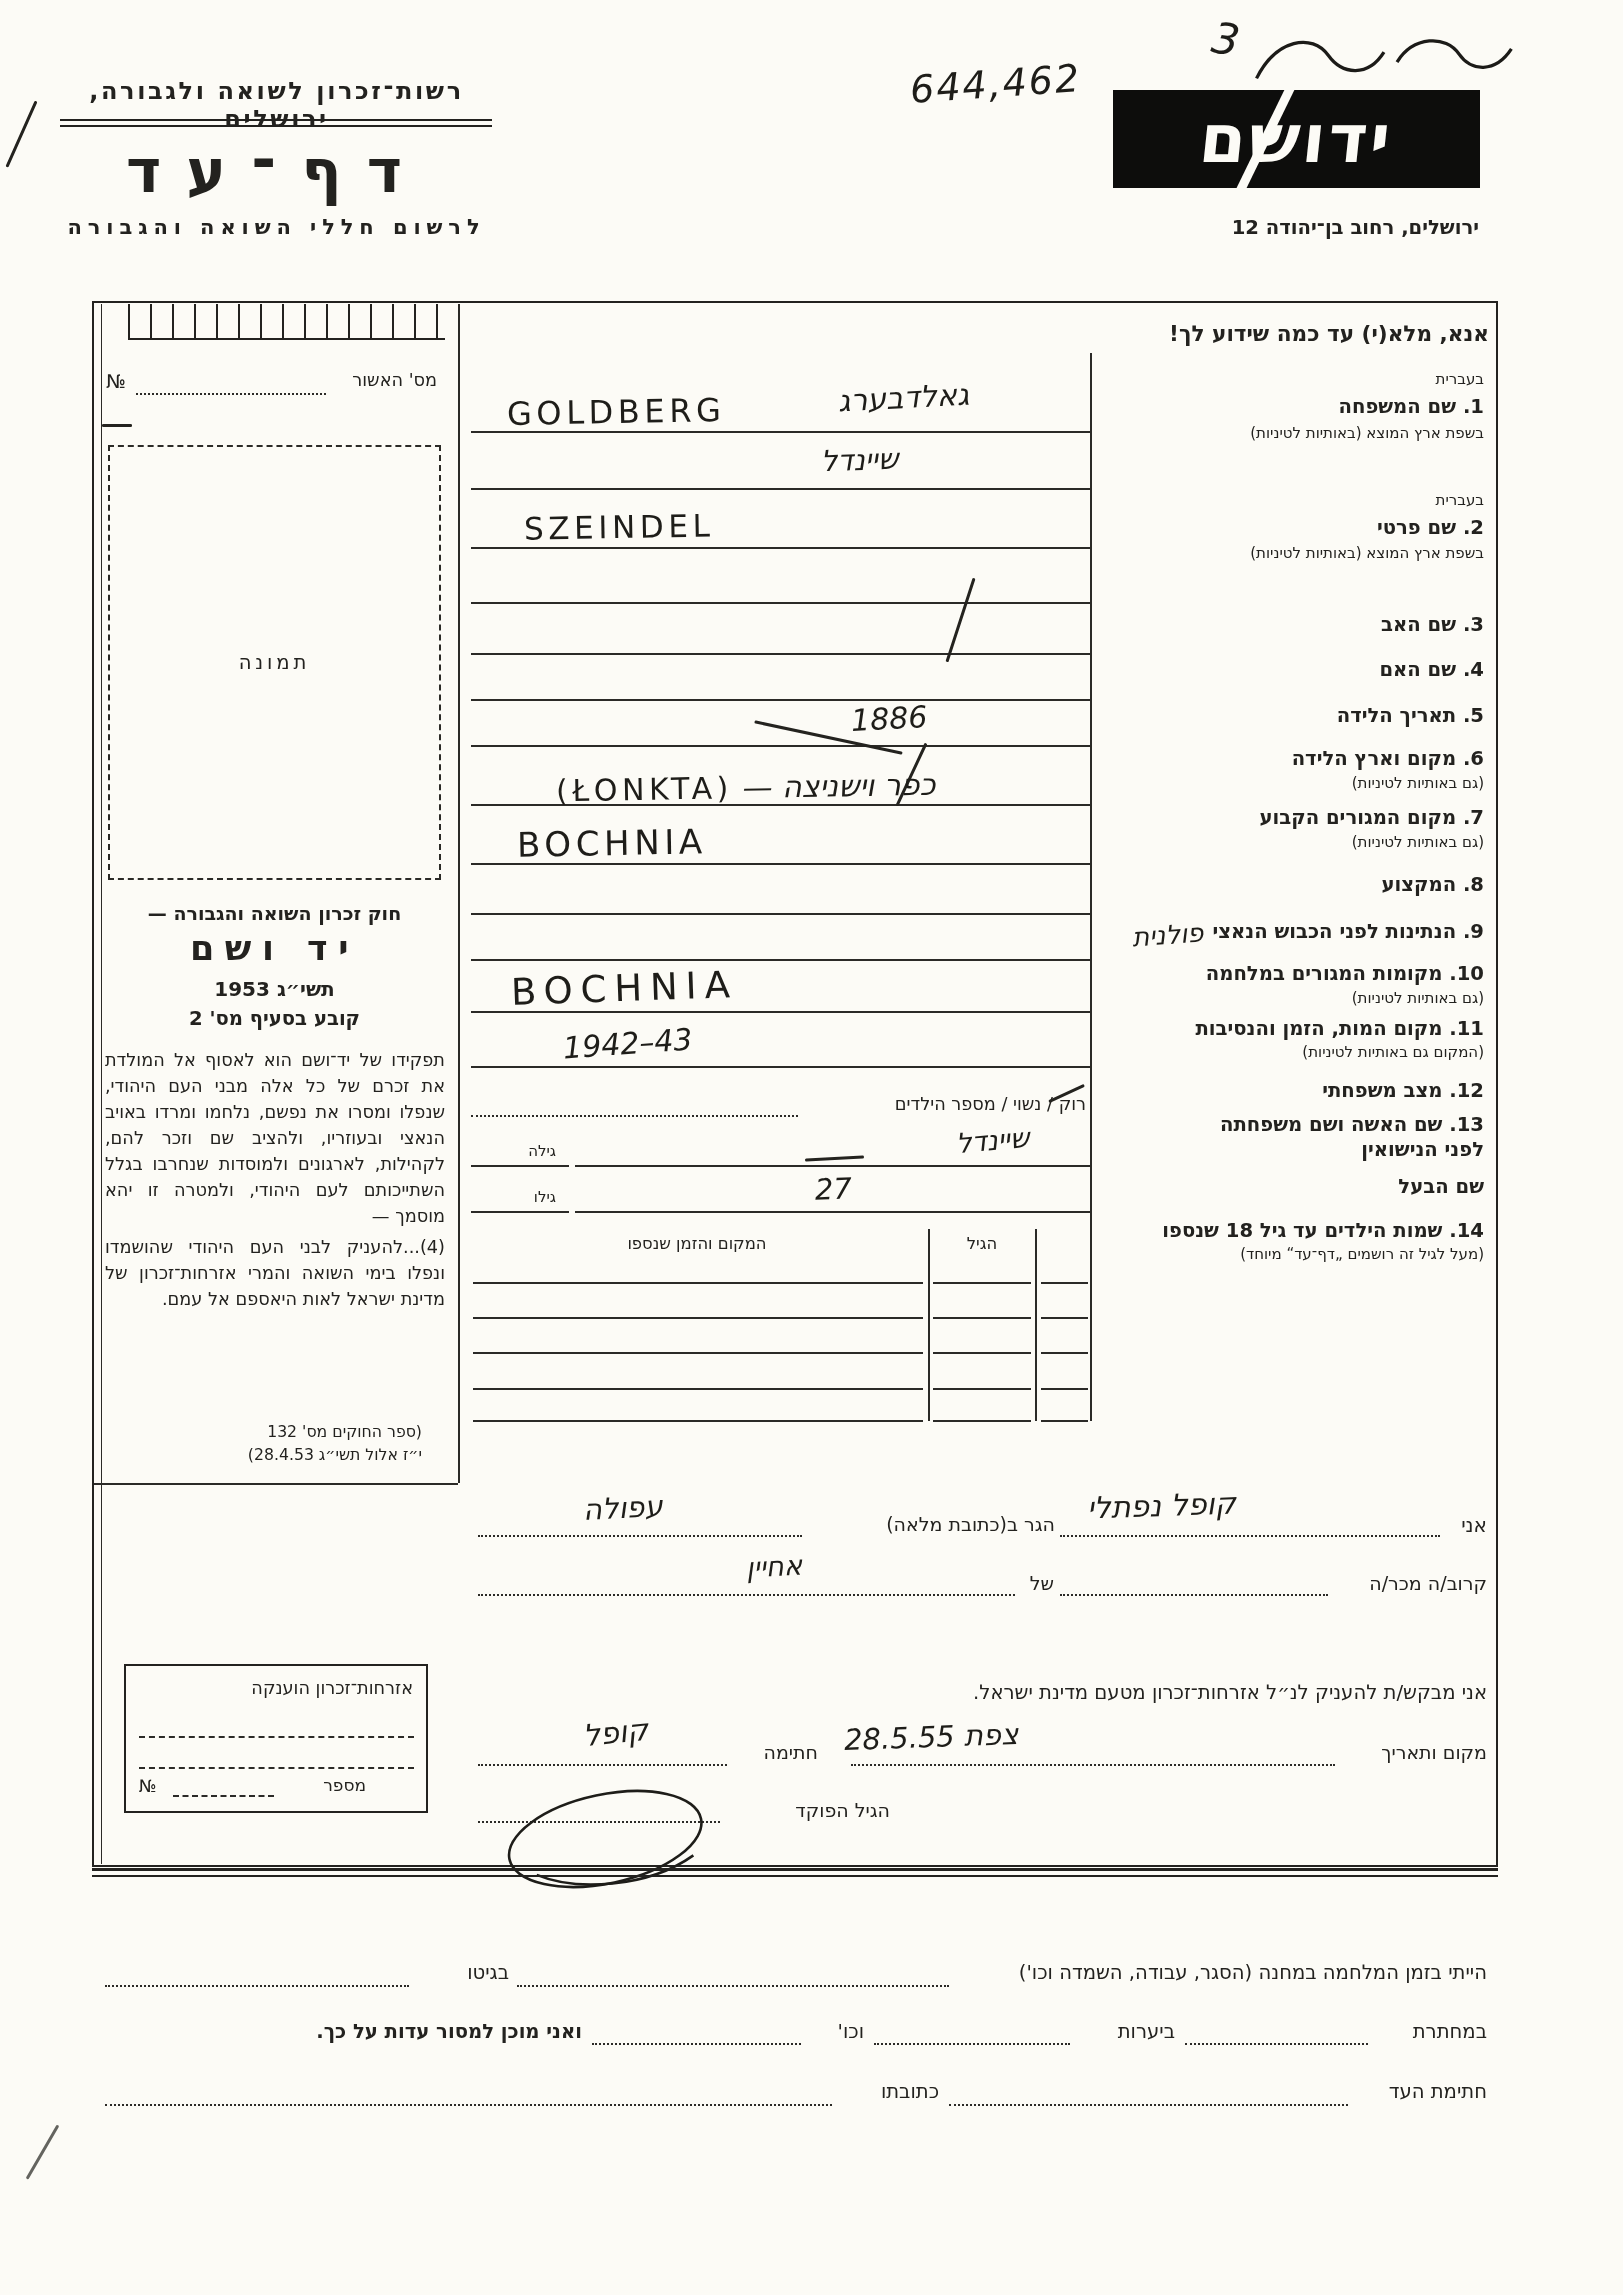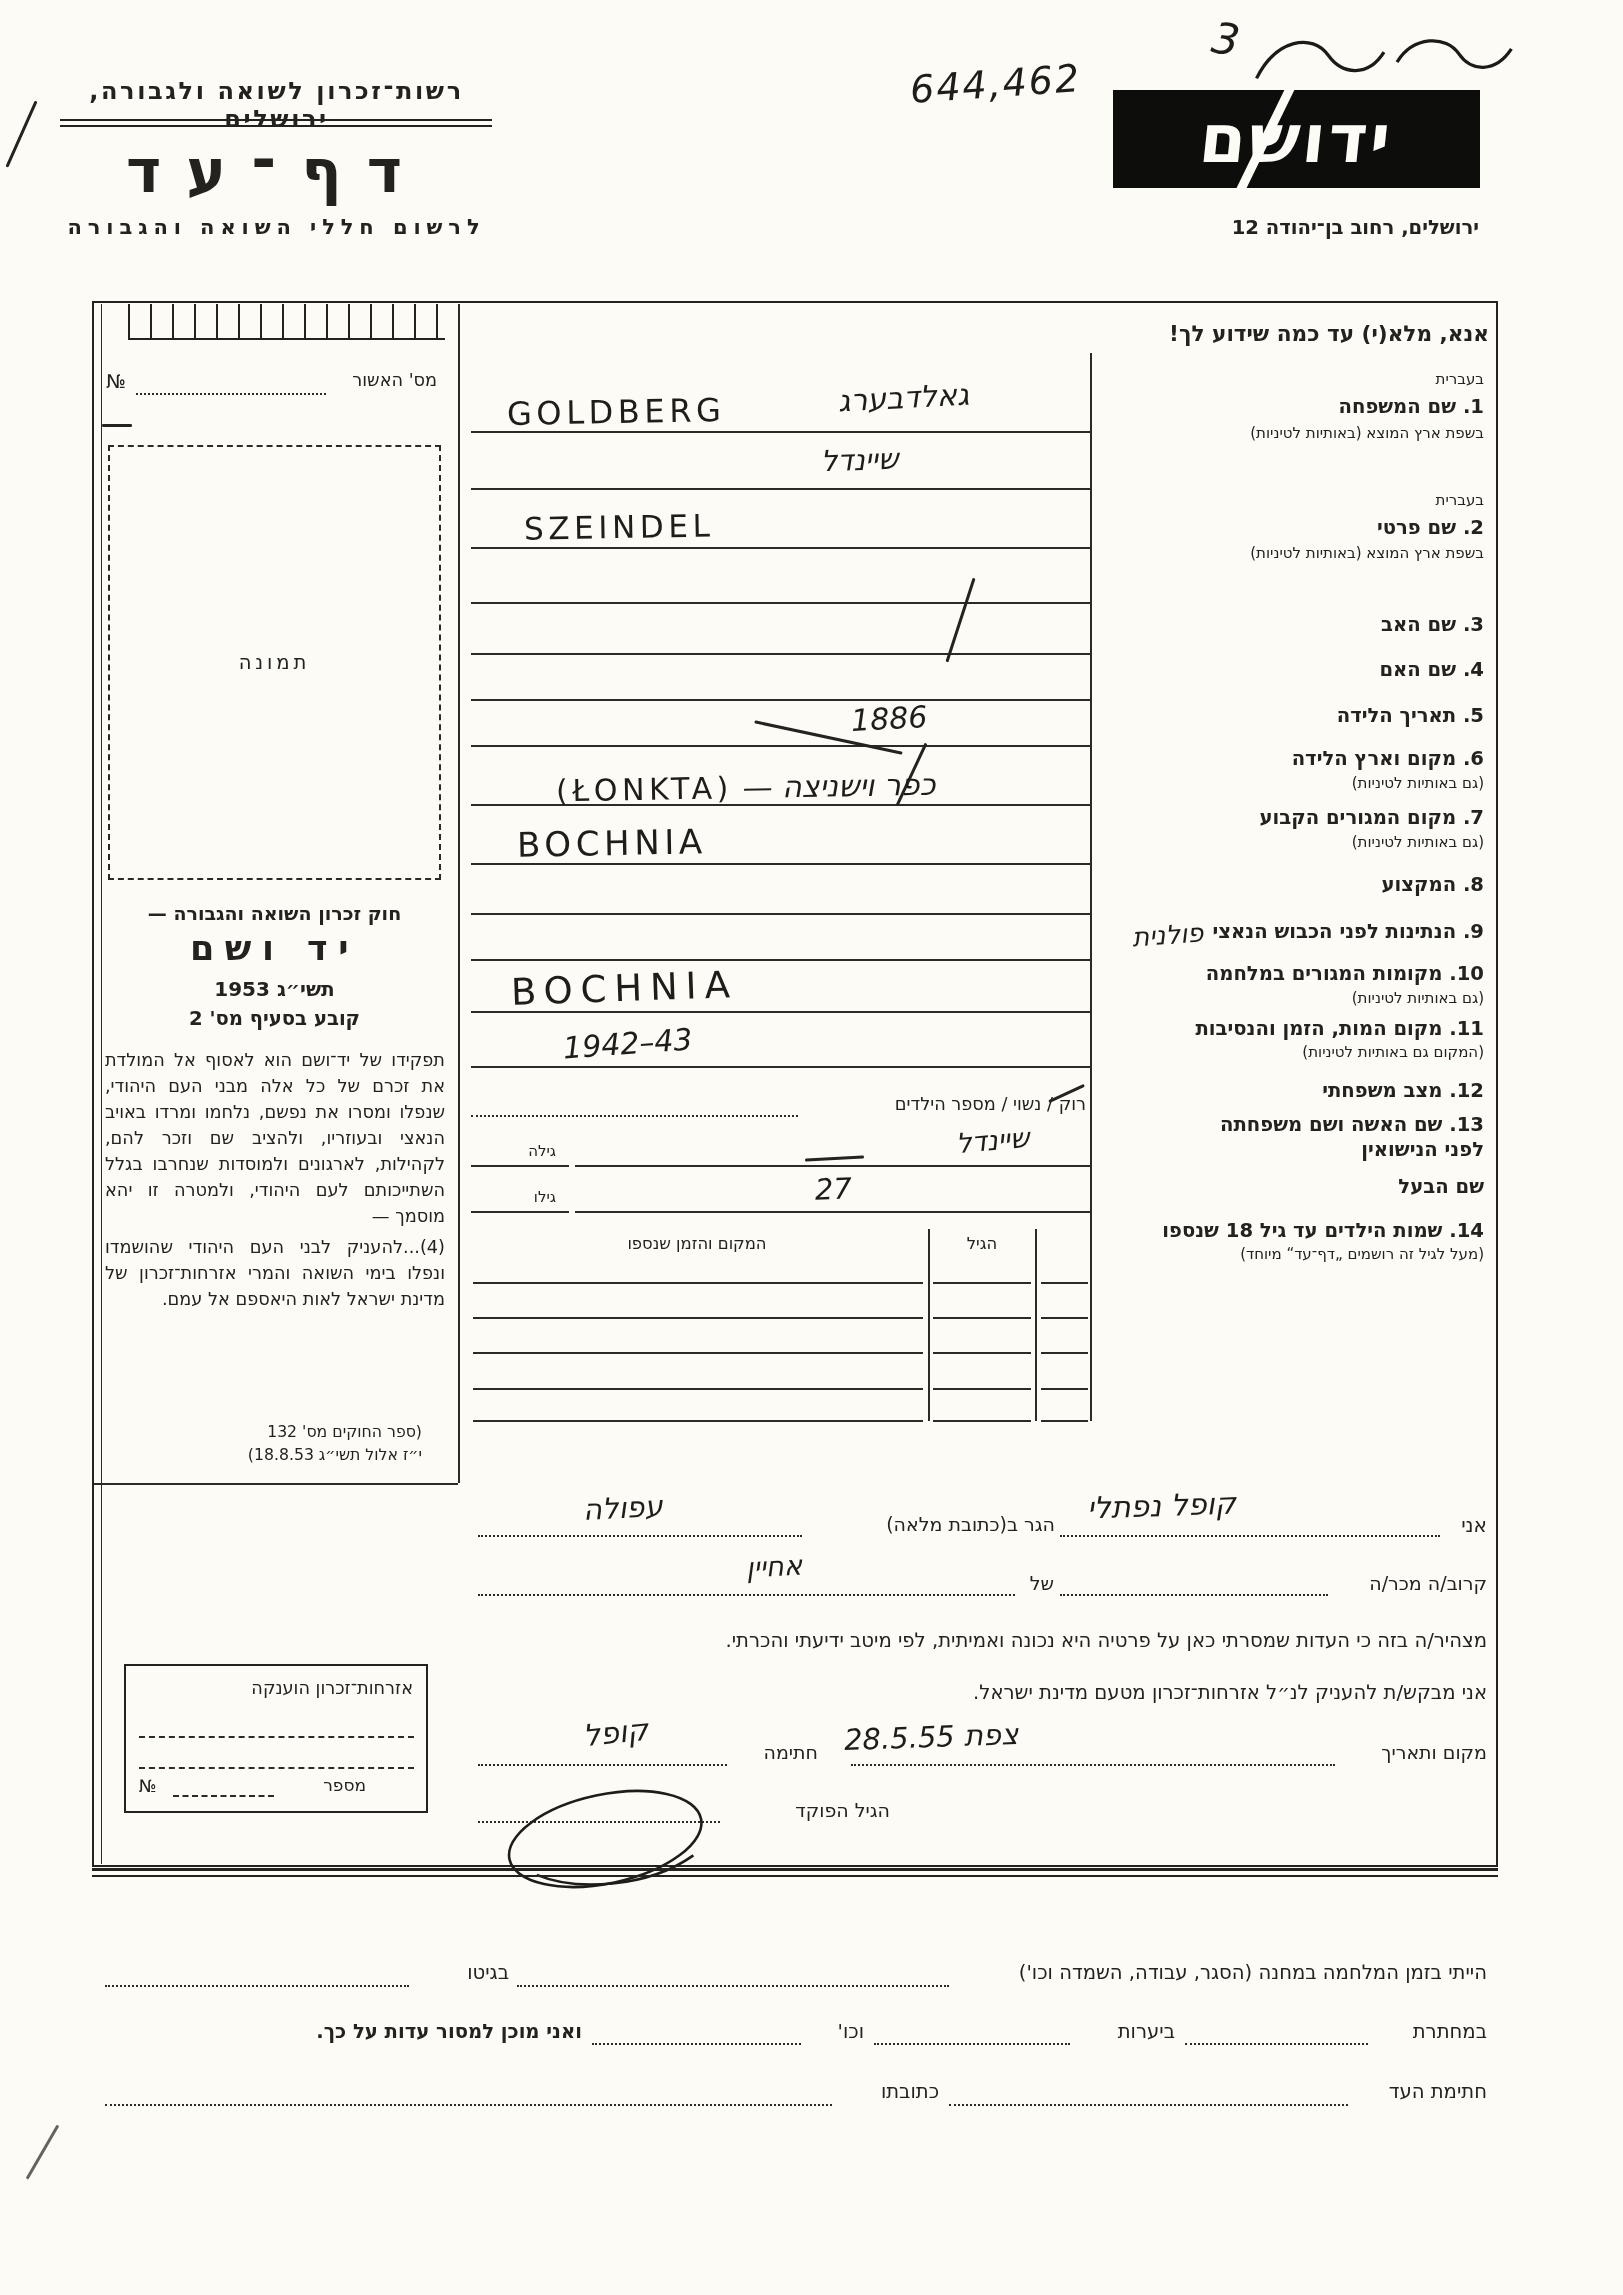--- a/index.html
+++ b/index.html
@@ -67,21 +67,21 @@
   <div class="abs rtl b" style="left:98px;top:902px;width:353px;text-align:center;font-size:19px">חוק זכרון השואה והגבורה —</div>
   <div class="abs rtl b" style="left:98px;top:928px;width:353px;text-align:center;font-size:35px;letter-spacing:10.5px">יד ושם</div>
   <div class="abs rtl b" style="left:98px;top:977px;width:353px;text-align:center;font-size:20px">תשי״ג 1953</div>
   <div class="abs rtl b" style="left:98px;top:1007px;width:353px;text-align:center;font-size:19.6px">קובע בסעיף מס' 2</div>
 
   <div class="abs" style="left:105px;top:1047px;width:340px;direction:rtl;text-align:justify;font-size:17.7px;line-height:26px">
     <p>תפקידו של יד־ושם הוא לאסוף אל המולדת את זכרם של כל אלה מבני העם היהודי, שנפלו ומסרו את נפשם, נלחמו ומרדו באויב הנאצי ובעוזריו, ולהציב שם וזכר להם, לקהילות, לארגונים ולמוסדות שנחרבו בגלל השתייכותם לעם היהודי, ולמטרה זו יהא מוסמך —</p>
     <p style="margin-top:5.2px">(4)...להעניק לבני העם היהודי שהושמדו ונפלו בימי השואה והמרי אזרחות־זכרון של מדינת ישראל לאות היאספם אל עמם.</p>
   </div>
   <div class="lbl" style="right:1201px;top:1422px;font-size:15.7px">(ספר החוקים מס' 132</div>
-  <div class="lbl" style="right:1201px;top:1445px;font-size:15.7px">י״ז אלול תשי״ג 18.8.53)</div>
+  <div class="lbl" style="right:1201px;top:1445px;font-size:15.7px">י״ז אלול תשי״ג 28.4.53)</div>
 
   <div class="lbl b" style="right:134px;top:321px;font-size:21.6px">אנא, מלא(י) עד כמה שידוע לך!</div>
 
   <div class="vline" style="left:1090px;top:353px;height:1068px"></div>
 
   <div class="lbl sm" style="right:139px;top:370px">בעברית</div>
   <div class="lbl b" style="right:139px;top:395px">1. שם המשפחה</div>
   <div class="lbl sm" style="right:139px;top:424px">בשפת ארץ המוצא (באותיות לטיניות)</div>
 
   <div class="lbl sm" style="right:139px;top:491px">בעברית</div>
@@ -196,21 +196,20 @@
   <div class="lbl" style="right:568px;top:1513px;font-size:19px">הגר ב(כתובת מלאה)</div>
   <div class="dots" style="left:478px;top:1535px;width:324px"></div>
   <div class="hw" style="left:583px;top:1494px;font-size:29px;transform:rotate(-3deg)">עפולה</div>
 
   <div class="lbl" style="right:136px;top:1572px;font-size:19px">קרוב/ה מכר/ה</div>
   <div class="dots" style="left:1060px;top:1594px;width:268px"></div>
   <div class="lbl" style="right:569px;top:1572px;font-size:19px">של</div>
   <div class="dots" style="left:478px;top:1594px;width:537px"></div>
   <div class="hw" style="left:746px;top:1553px;font-size:27.5px;transform:rotate(-3deg)">אחיין</div>
 
-  <div class="lbl" style="right:136px;top:1629px;font-size:19.6px">מצהיר/ה בזה כי העדות שמסרתי כאן על פרטיה היא נכונה ואמיתית, לפי מיטב ידיעתי והכרתי.</div>
   <div class="lbl" style="right:136px;top:1681px;font-size:19.6px">אני מבקש/ת להעניק לנ״ל אזרחות־זכרון מטעם מדינת ישראל.</div>
 
   <div class="lbl" style="right:136px;top:1741px;font-size:19px">מקום ותאריך</div>
   <div class="dots" style="left:851px;top:1764px;width:484px"></div>
   <div class="hw" style="left:844px;top:1723px;font-size:29px;transform:rotate(-2deg)">צפת 28.5.55</div>
   <div class="lbl" style="right:805px;top:1741px;font-size:19px">חתימה</div>
   <div class="dots" style="left:478px;top:1764px;width:249px"></div>
   <div class="hw" style="left:583px;top:1718px;font-size:30px;transform:rotate(-6deg)">קופל</div>
 
   <div class="lbl" style="right:733px;top:1799px;font-size:19px">הגיל הפוקד</div>

